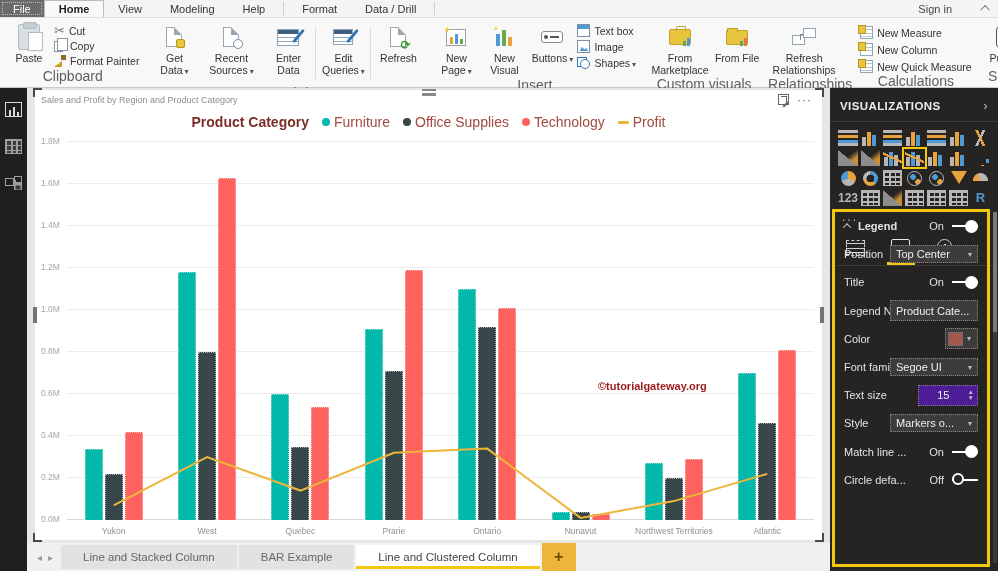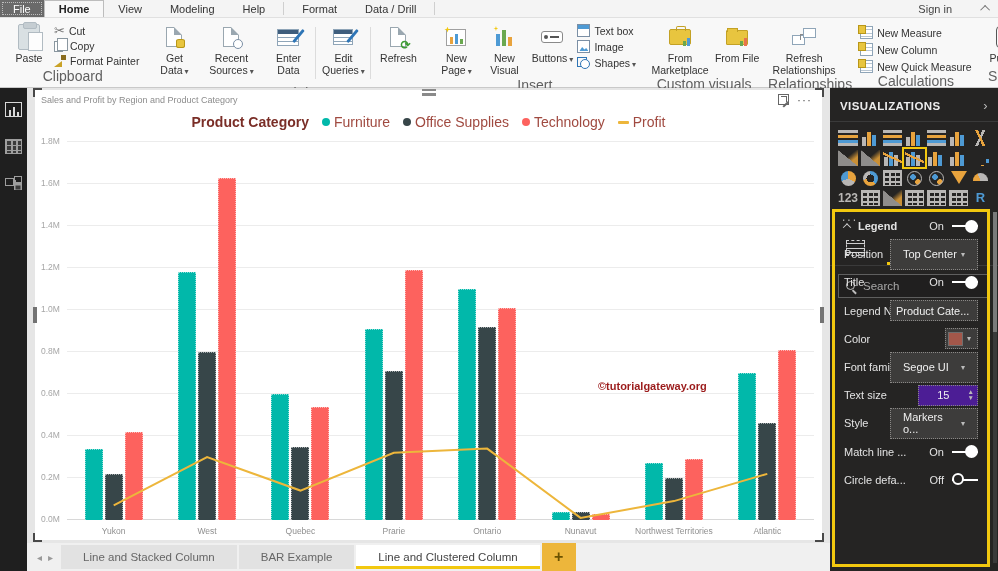--- a/index.html
+++ b/index.html
@@ -228,22 +228,22 @@
   .srow .lbl { flex:1; white-space:nowrap; overflow:hidden;}
   .srow.header .lbl { font-weight:bold; }
   .chev-up { width:6px; height:6px; border-left:1.5px solid #cfcfcf; border-top:1.5px solid #cfcfcf;
     transform:rotate(45deg) translate(1px,1px); margin-right:8px; flex:none;}
   .state-lbl { margin-right:8px; color:#e3e3e3;}
   .toggle { position:relative; width:26px; height:13px; flex:none; cursor:pointer;}
   .toggle::before { content:""; position:absolute; left:0; right:0; top:5.5px; height:2px; background:#fff;}
   .toggle .knob { position:absolute; top:0; width:13px; height:13px; border-radius:50%; background:#fff;}
   .toggle.on .knob { right:0; }
   .toggle.off .knob { left:0; background:#252423; border:2.5px solid #fff; width:12px; height:12px;}
-  .ddl { width:88px; height:31px; background:#3d3c3b; border:1px dotted #8a8886; display:flex;
-    align-items:center; justify-content:space-between; padding:0 12px; font-size:11px; color:#f0f0f0; cursor:pointer; flex:none;}
+  .ddl { width:88px; height:18px; background:#3d3c3b; border:1px dotted #8a8886; display:flex;
+    align-items:center; justify-content:space-between; padding:0 5px; font-size:11px; color:#f0f0f0; cursor:pointer; flex:none;}
   .ddl .arr { font-size:8px; color:#bbb; }
   .valbtn { width:88px; height:21px; background:#3d3c3b; border:1px dotted #8a8886; display:flex;
     align-items:center; padding:0 5px; font-size:11px; color:#f0f0f0; cursor:pointer; flex:none; white-space:nowrap; overflow:hidden;}
   .colorctl { display:flex; align-items:center; gap:0; flex:none; border:1px dotted #8a8886; background:#3d3c3b; height:21px; padding:2px;}
   .swatch { width:15px; height:14px; background:#a3574a; border:1px solid #6e6e6e; }
   .colorctl .arr { font-size:8px; color:#bbb; padding:0 4px;}
   .stepper { width:60px; height:21px; background:#4c1d95; border:1px dotted #8a8886; display:flex; align-items:center; flex:none;}
   .stepper .num { flex:1; text-align:center; font-size:11px; color:#f0f0f0;}
   .stepper .arrows { display:flex; flex-direction:column; font-size:6.5px; line-height:6px; color:#bbb; padding-right:3px; cursor:pointer;}
   #panel-scroll { position:absolute; right:1px; top:124px; width:4px; bottom:8px; background:#3a3a3a;}
@@ -635,24 +635,20 @@
       <span class="vtab">
           <span class="vt-fields"></span>
         </span>
       <span class="vtab active">
           <span class="vt-roller"></span>
         </span>
       <span class="vtab">
           <span class="vt-lens"></span>
         </span>
     </div>
-    <div id="viz-search">
-      <span class="lens-sm"></span>
-      <input placeholder="Search" style="">
-    </div>
 
     <div id="legend-box">
       <div class="srow header">
         <span class="chev-up"></span>
         <span class="lbl">Legend</span>
         <span class="state-lbl">On</span>
         <span class="toggle on">
             <span class="knob"></span>
           </span>
       </div>

